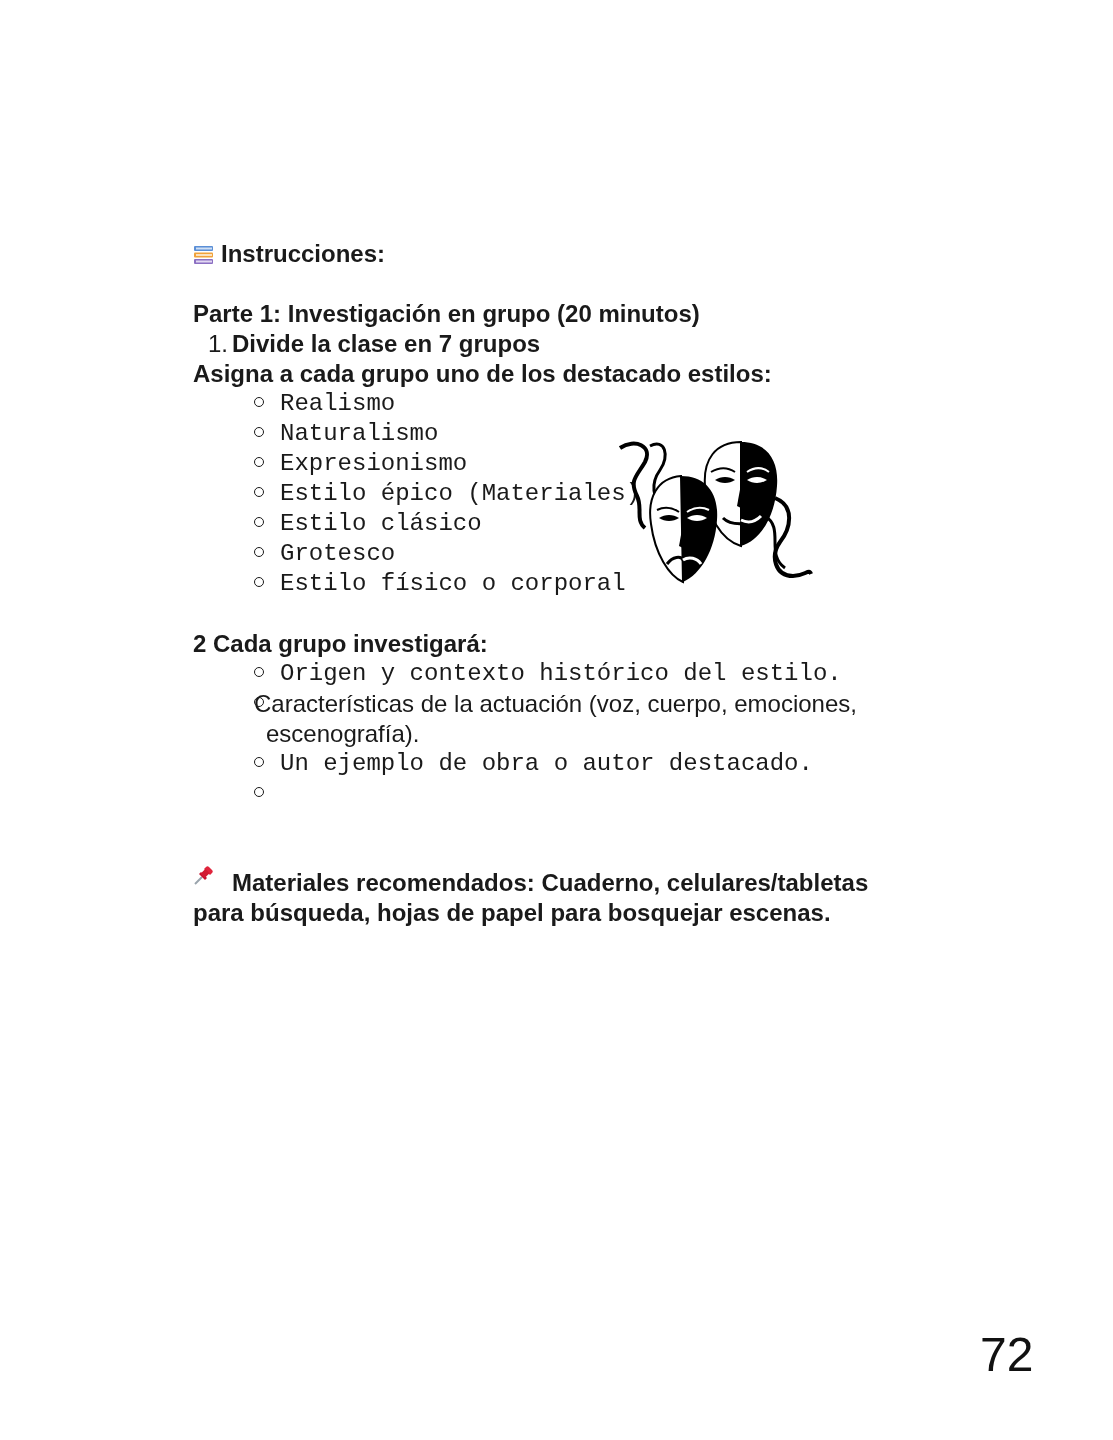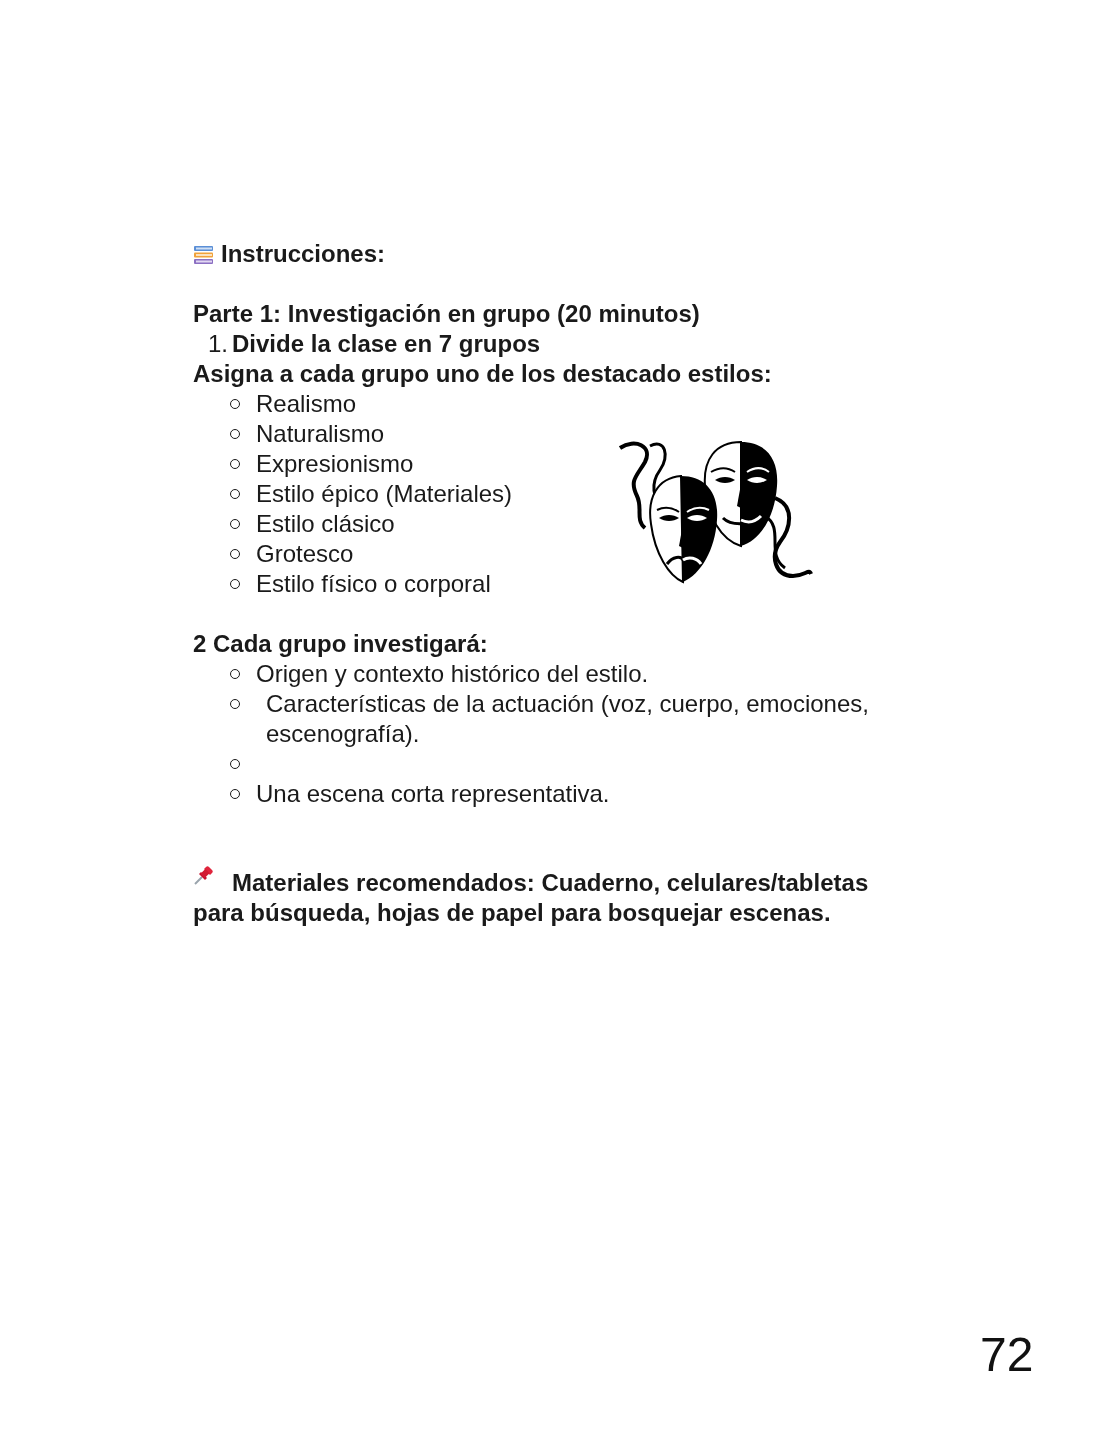--- a/index.html
+++ b/index.html
@@ -2,25 +2,25 @@
 <html><head>
 <meta charset="utf-8">
 <style>
   html, body { margin: 0; padding: 0; background: #ffffff; }
   body { width: 1113px; height: 1440px; position: relative; overflow: hidden;
          font-family: "Liberation Sans", "DejaVu Sans", sans-serif; color: #1a1a1a; }
   .abs { position: absolute; }
   .line { font-size: 24px; line-height: 30px; white-space: nowrap; }
   .bold { font-weight: bold; }
   .heading { left: 193px; }
-  .bullet-item { left: 230px; }
+  .bullet-item { left: 254px; font-family: Liberation Mono, monospace; }
   .bullet { display: inline-block; width: 8px; height: 8px; border: 1.6px solid #1a1a1a;
             border-radius: 50%; margin-right: 16px; vertical-align: middle; position: relative; top: -2px; }
   .bullet-text { display: inline; }
-  .justify-line { left: 266px; width: 585px; text-align: justify; text-align-last: justify; }
+  .justify-line { left: 254px; width: 585px; text-align: justify; text-align-last: justify; }
   .cont { left: 266px; }
   .mat1 { left: 193px; width: 658px; text-align: justify; text-align-last: justify; font-weight: bold; }
   .page-num { font-size: 48px; left: 980px; top: 1333px; line-height: 44px; color: #111; }
   .emoji-books { display: inline-block; width: 22px; height: 22px; vertical-align: middle; margin-right: 6px; position: relative; top: -2px; }
   .pin { display: inline-block; width: 22px; height: 22px; vertical-align: middle; position: relative; top: -4px; }
 </style>
 </head>
 <body>
 
 <div class="abs line bold heading" style="top:239px;">
@@ -86,22 +86,22 @@
     </g>
   </svg>
 </div>
 
 <div class="abs line bold heading" style="top:629px;">2 Cada grupo investigará:</div>
 <div>
   <div class="abs line bullet-item" style="top:659px;"><span class="bullet"></span><span class="bullet-text">Origen y contexto histórico del estilo.</span></div>
   <div class="abs line bullet-item" style="top:689px;"><span class="bullet"></span></div>
   <div class="abs line justify-line" style="top:689px;">Características de la actuación (voz, cuerpo, emociones,</div>
   <div class="abs line cont" style="top:719px;">escenografía).</div>
-  <div class="abs line bullet-item" style="top:749px;"><span class="bullet"></span></div>
-  <div class="abs line bullet-item" style="top:779px;"><span class="bullet"></span><span class="bullet-text">Una escena corta representativa.</span></div>
+  <div class="abs line bullet-item" style="top:749px;"><span class="bullet"></span><span class="bullet-text">Un ejemplo de obra o autor destacado.</span></div>
+  <div class="abs line bullet-item" style="top:779px;"><span class="bullet"></span></div>
 </div>
 
 <div class="abs" style="left:193px; top:868px;">
   <span class="pin">
     <svg width="22" height="22" viewBox="0 0 22 22">
       <line x1="2" y1="20" x2="9" y2="13" stroke="#9aa4ad" stroke-width="2"></line>
       <path d="M8 8 L14 14 L12 16 L6 10 Z" fill="#c8102e"></path>
       <path d="M11 5 L17 11 L19 9 C20 8, 20 7, 19 6 L16 3 C15 2, 14 2, 13 3 Z" fill="#e0243c"></path>
       <rect x="9" y="6" width="6" height="7" transform="rotate(45 12 9.5)" fill="#d21a33"></rect>
     </svg>

